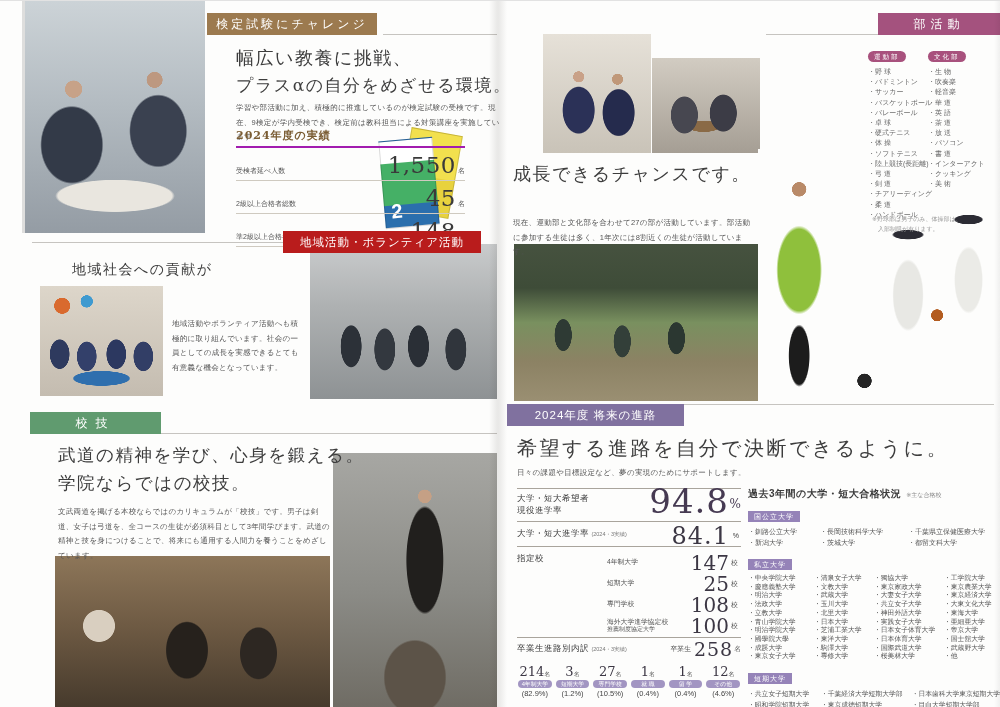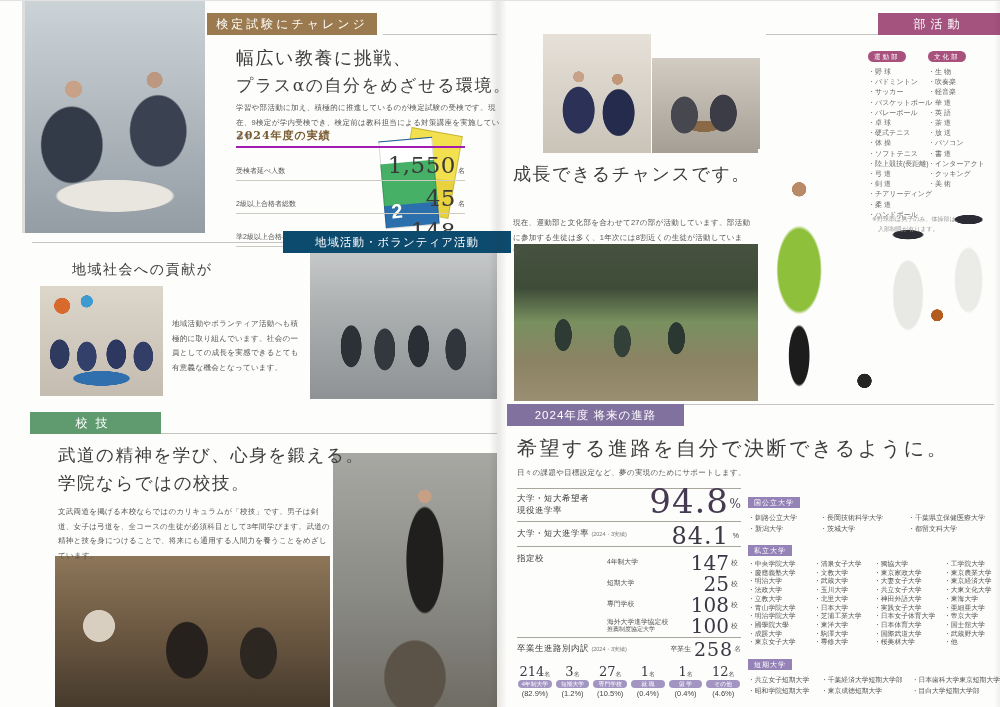--- a/index.html
+++ b/index.html
@@ -72,21 +72,21 @@
  radial-gradient(circle 10px at 74% 66%,#b35c20 0 58%,rgba(179,92,32,0) 62%),
  #fdfdfc}
 
 #books{left:370px;top:128px;width:100px;height:104px}
 #books .bk{position:absolute;border:1px solid rgba(0,0,0,.15)}
 #books .bk1{left:34px;top:2px;width:52px;height:84px;background:linear-gradient(180deg,#f2e04e 0 55%,#e8d23e 55% 100%);transform:rotate(10deg)}
 #books .bk2{left:12px;top:10px;width:54px;height:88px;background:linear-gradient(180deg,#fff 0 26%,#45b066 26% 74%,#2b6fad 74%);transform:rotate(-5deg)}
 #books .bk2 b{position:absolute;left:6px;bottom:4px;color:#fff;font-size:20px}
 
 #h-kentei{left:207px;top:12px;width:170px;background:#9c7a4f}
-#h-chiiki{left:283px;top:230px;width:228px;background:#0c4a6e;font-size:11.5px;letter-spacing:1px}
+#h-chiiki{left:283px;top:230px;width:198px;background:#b91c1c;font-size:11.5px;letter-spacing:1px}
 #h-kougi{left:30px;top:411px;width:131px;background:#609b6f;letter-spacing:8px}
 #h-bukatsu{left:878px;top:12px;width:122px;background:#a4527e;letter-spacing:5px}
 #h-shinro{left:507px;top:403px;width:177px;background:#80719f;font-size:11.5px;letter-spacing:1px}
 
 .bighead{position:absolute;color:#3d3d3d;font-weight:500;letter-spacing:1.5px;line-height:1.62}
 .bodytxt{position:absolute;font-size:7.5px;line-height:1.95;color:#555;letter-spacing:.3px}
 
 #results{position:absolute;left:236px;top:127px;width:229px}
 #results .rt{font-size:11px;font-weight:bold;color:#7a5c33;letter-spacing:1px;padding-bottom:3px;border-bottom:2px solid #a21caf}
 .r-row{display:flex;justify-content:space-between;align-items:baseline;border-bottom:1px solid #cfcac0;padding:4px 0 2px}
@@ -342,20 +342,24 @@
     </div>
       <div class="chip">
       <div class="chip-num"><b class="serif">12</b><i>名</i></div>
       <div class="chip-pill">その他</div>
       <div class="chip-pct">(4.6%)</div>
     </div>
     </div>
 </div>
 
 <div id="goukaku">
+  <div class="gt">
+    <b>過去3年間の大学・短大合格状況</b>
+    <i>※主な合格校</i>
+  </div>
   <div id="g-kok" style="margin-top:4px">
     <span class="ubadge">国公立大学</span>
     <div class="ucols">
       <ul class="ucol c1">
           <li>釧路公立大学</li>
           <li>新潟大学</li>
         </ul>
       <ul class="ucol c2">
           <li>長岡技術科学大学</li>
           <li>茨城大学</li>

